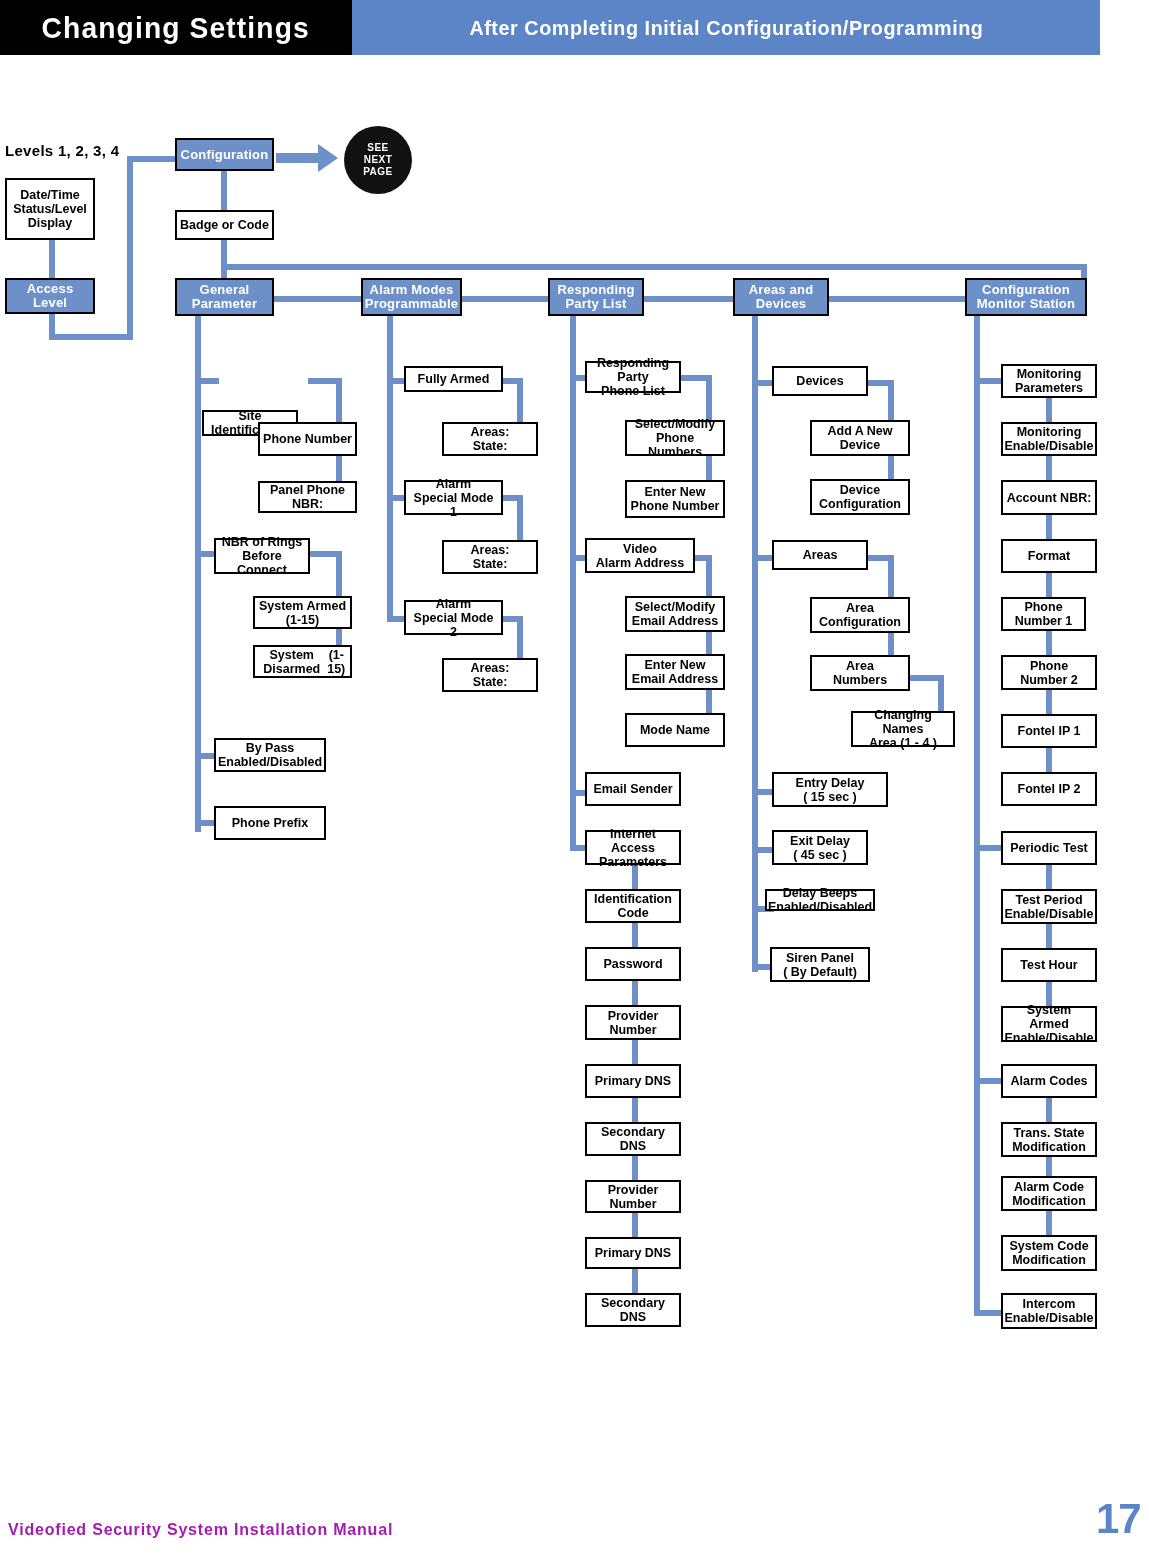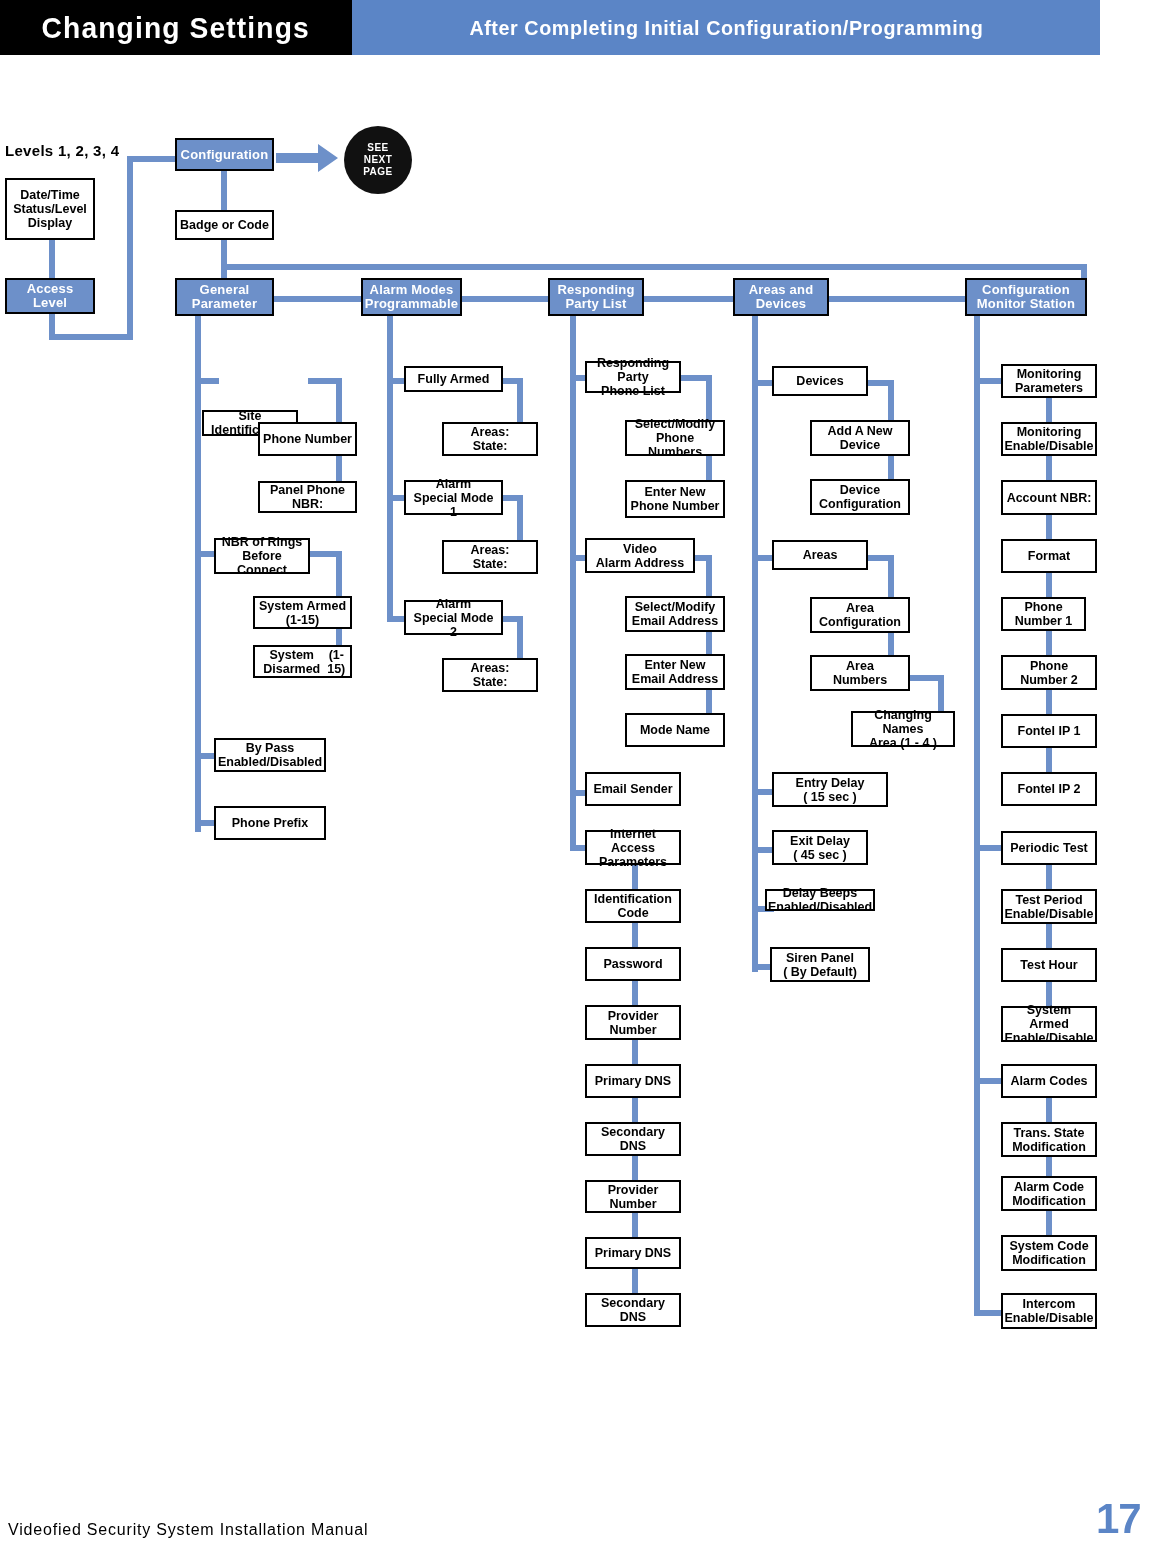--- a/index.html
+++ b/index.html
@@ -68,22 +68,22 @@
     display:flex;flex-direction:column;align-items:center;justify-content:center;
     font-size:10px;font-weight:bold;line-height:12px;letter-spacing:0.5px;z-index:6;
   }
 
   
   #levels{
     position:absolute;left:5px;top:142px;font-size:15px;font-weight:bold;color:#000;
     letter-spacing:0.3px;z-index:6;
   }
   #footer-text{
-    position:absolute;left:8px;top:1521px;font-size:16px;font-weight:normal;
-    color:#000000;letter-spacing:0.8px;
+    position:absolute;left:8px;top:1521px;font-size:16px;font-weight:bold;
+    color:#a21caf;letter-spacing:0.8px;
   }
   #page-no{
     position:absolute;left:1096px;top:1495px;font-size:42px;font-weight:bold;
     color:#5b85c6;letter-spacing:-1px;
   }
 </style>
 </head>
 <body>
 
 <div id="header">

